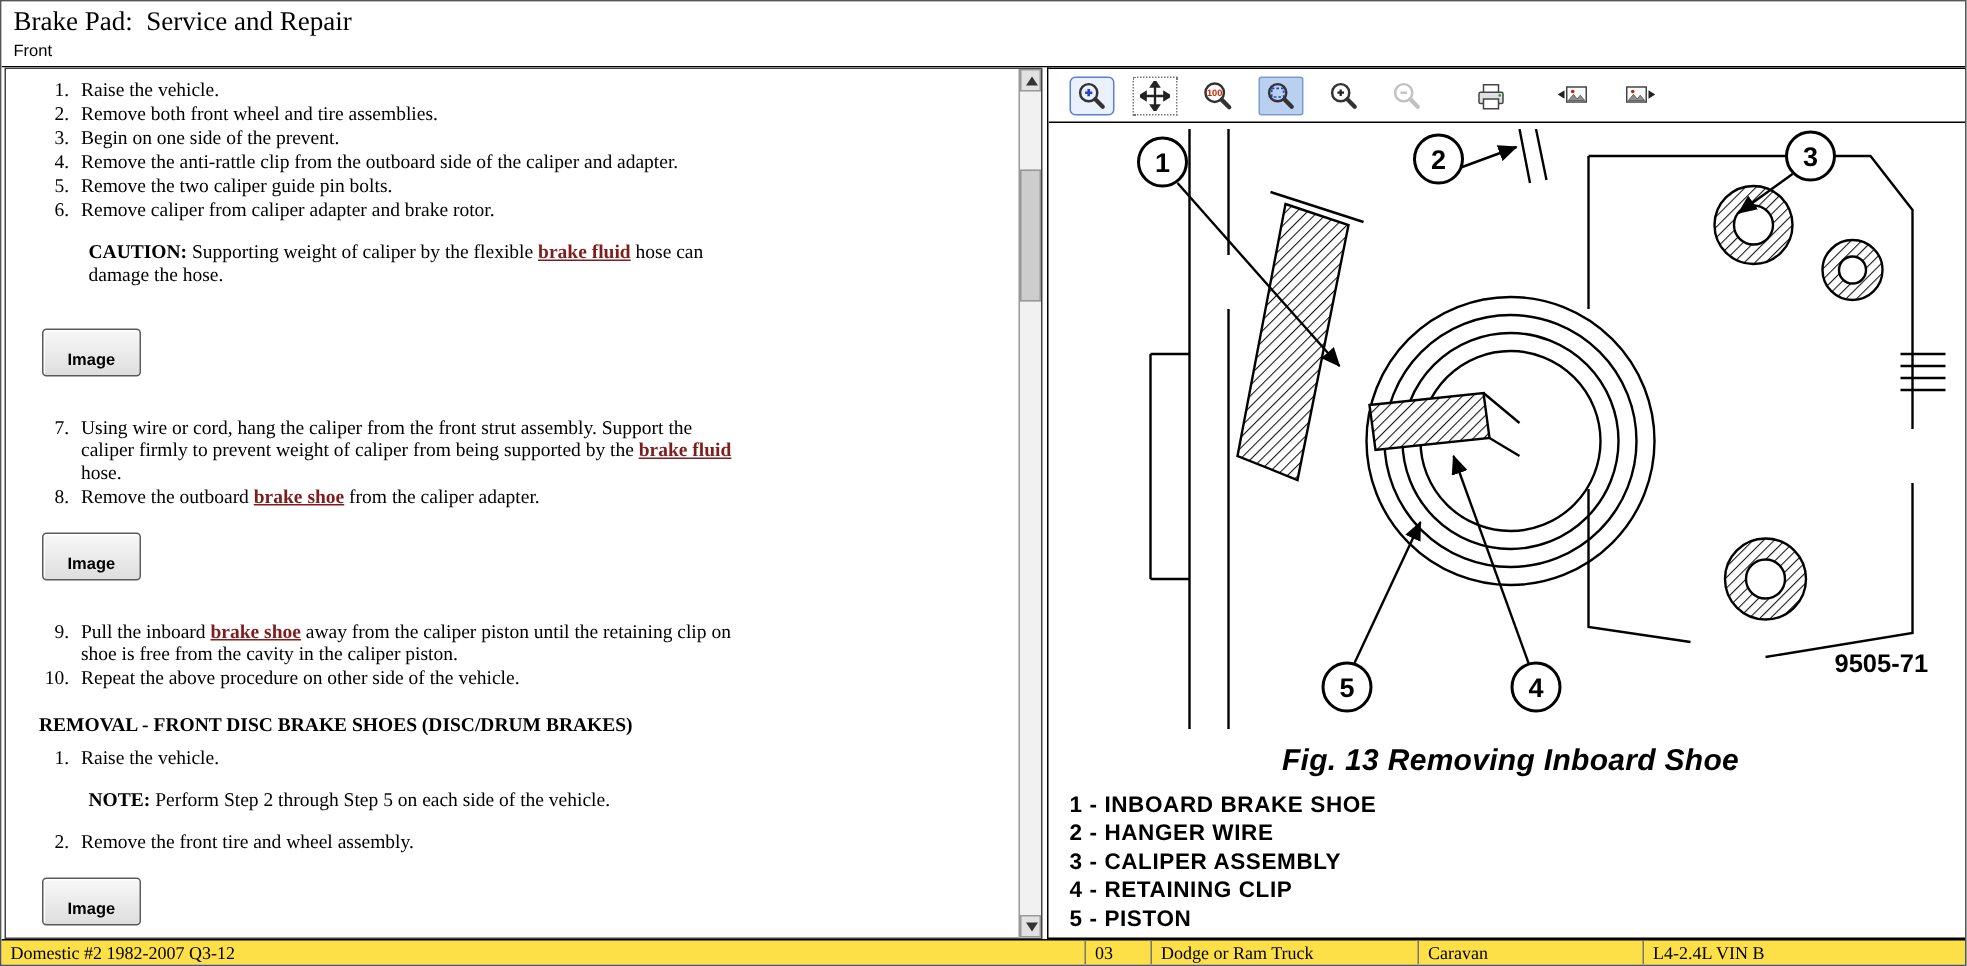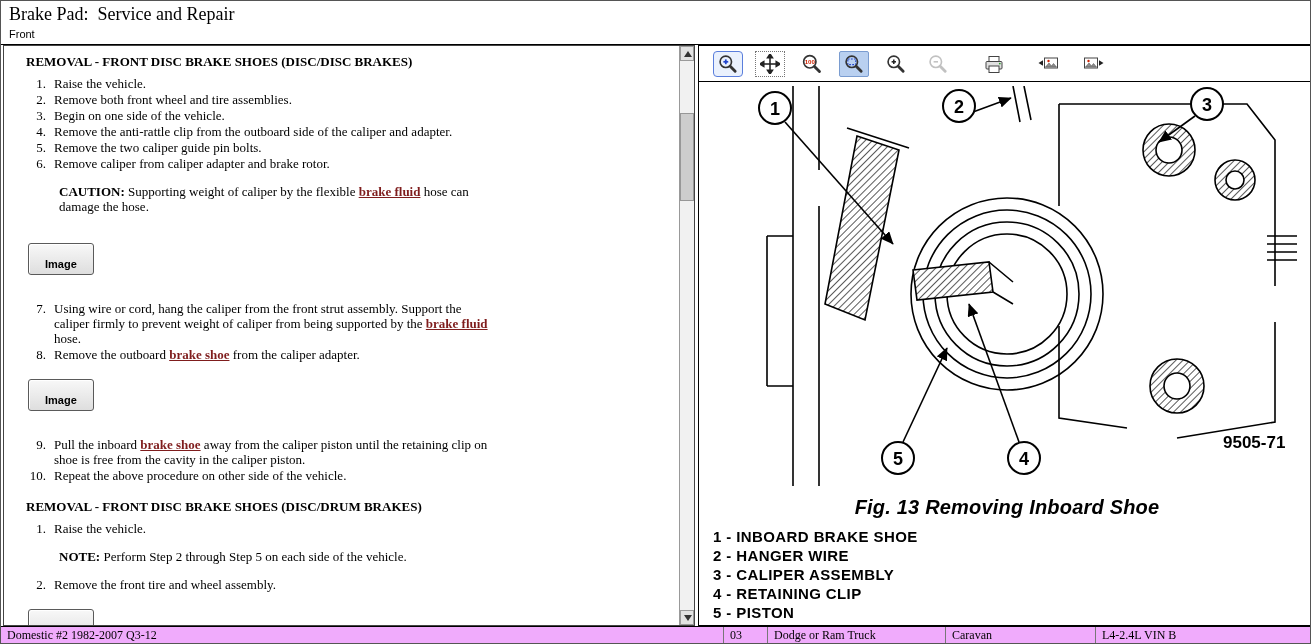--- a/index.html
+++ b/index.html
@@ -60,21 +60,21 @@
 
   .figure-area { flex:1; padding:4px 0 0 8px; overflow:hidden; }
   .diagram { width:600px; height:404px; display:block; }
   .fig-caption {
     width:600px; text-align:center; font:bold italic 20px "Liberation Sans", sans-serif;
     margin:6px 0 8px 0; letter-spacing:.2px;
   }
   .legend { font:bold 15px "Liberation Sans", sans-serif; margin-left:6px; line-height:19px; letter-spacing:.4px; }
 
   
-  .statusbar { height:17px; border-top:1px solid #000; display:flex; font:12px "Liberation Serif", serif; background:#f0abfc; }
+  .statusbar { height:17px; border-top:1px solid #000; display:flex; font:12px "Liberation Serif", serif; background:#fde047; }
   .sb-cell { padding:0 6px; display:flex; align-items:center; white-space:nowrap; overflow:hidden; height:100%; }
   .sb-cell + .sb-cell { border-left:1px solid #777; }
   .sb-0 { flex:0 0 722px; }
   .sb-1 { flex:0 0 44px; }
   .sb-2 { flex:0 0 178px; }
   .sb-3 { flex:0 0 150px; }
   .sb-4 { flex:1; }
 </style>
 </head>
 <body>
@@ -84,33 +84,32 @@
   <div class="header">
     <div class="title">Brake Pad:  Service and Repair</div>
     <div class="subtitle">Front</div>
   </div>
 
   <div class="main">
 
     <div class="doc-panel">
       <div class="doc-content">
 
-        <div class="sec-heading">REMOVAL - FRONT DISC BRAKE SHOES (DISC/DISC BRAKES)</div>
 
         <div class="step">
           <span class="num">1.</span>
           <span class="txt"><span>Raise the vehicle.</span></span>
         </div>
         <div class="step">
           <span class="num">2.</span>
           <span class="txt"><span>Remove both front wheel and tire assemblies.</span></span>
         </div>
         <div class="step">
           <span class="num">3.</span>
-          <span class="txt"><span>Begin on one side of the vehicle.</span></span>
+          <span class="txt"><span>Begin on one side of the prevent.</span></span>
         </div>
         <div class="step">
           <span class="num">4.</span>
           <span class="txt"><span>Remove the anti-rattle clip from the outboard side of the caliper and adapter.</span></span>
         </div>
         <div class="step">
           <span class="num">5.</span>
           <span class="txt"><span>Remove the two caliper guide pin bolts.</span></span>
         </div>
         <div class="step">

